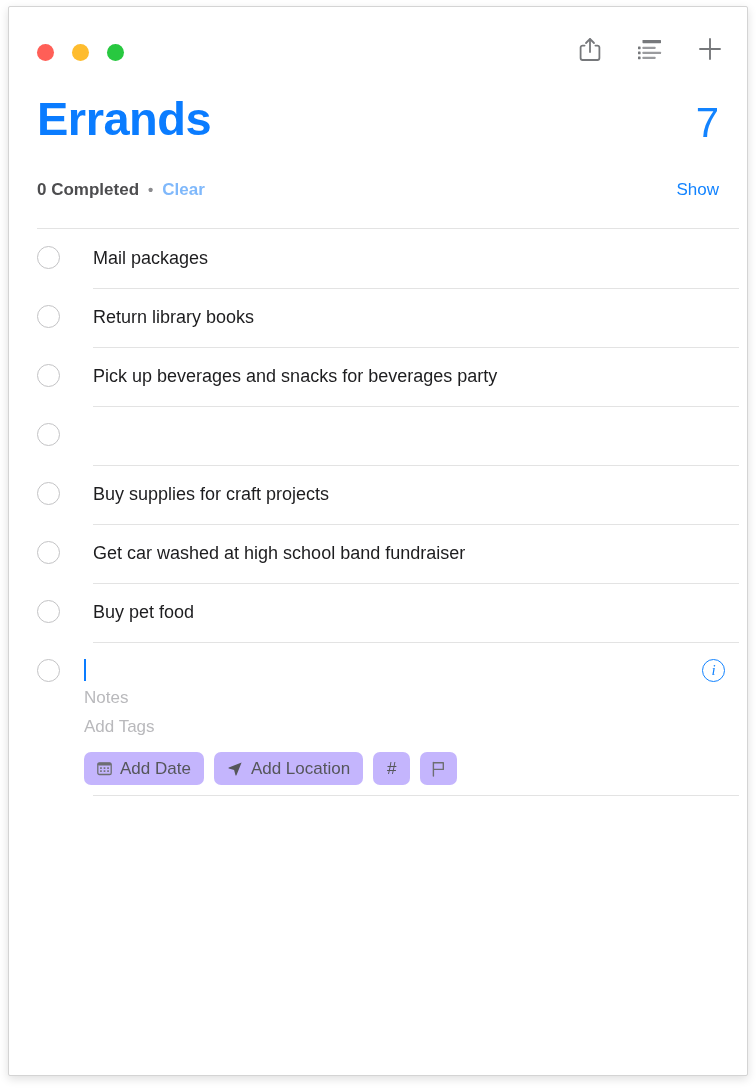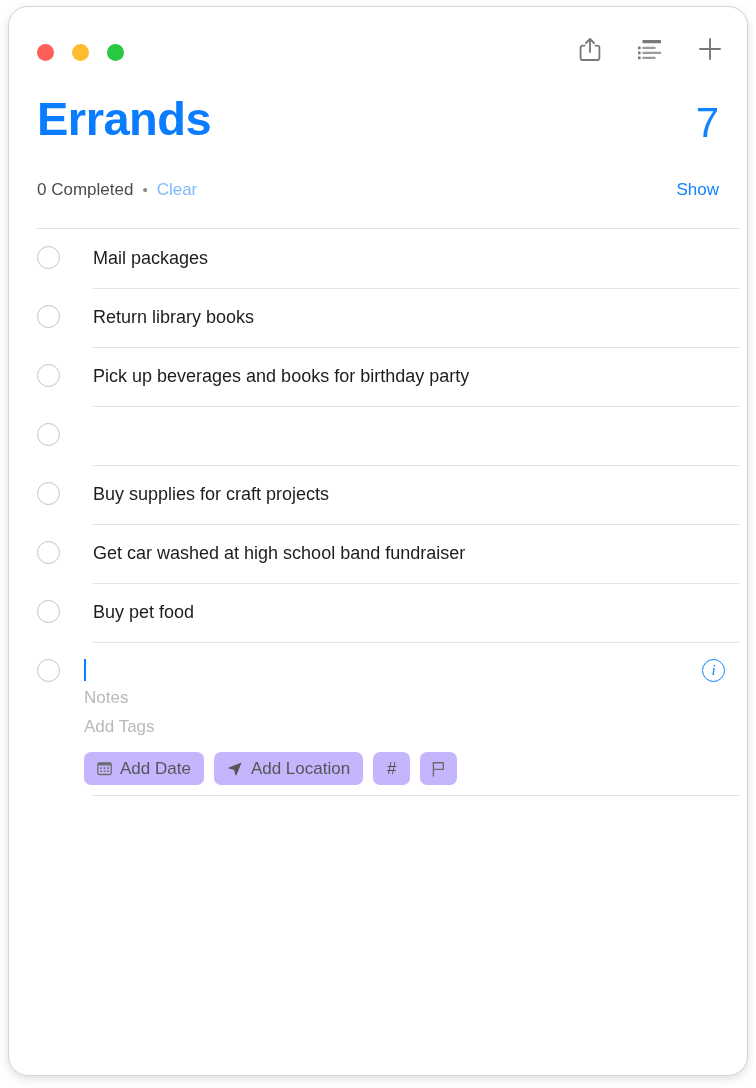--- a/index.html
+++ b/index.html
@@ -13,21 +13,21 @@
     -webkit-font-smoothing: antialiased;
   }
 
   #window {
     position: absolute;
     left: 8px;
     top: 6px;
     width: 740px;
     height: 1070px;
     background: #ffffff;
-    border-radius: 20px;
+    border-radius: 2px;
     border: 1px solid #d4d4d4;
     box-shadow: 0 3px 10px rgba(0,0,0,0.13);
     box-sizing: border-box;
     overflow: hidden;
   }
 
   
   #toolbar {
     position: relative;
     height: 82px;
@@ -102,20 +102,21 @@
   }
   #completed-group {
     position: absolute;
     left: 28px;
     top: 0;
     display: flex;
     align-items: flex-end;
     gap: 9px;
     font-size: 17px;
     line-height: 30px;
+    font-weight: bold;
   }
   #completed-count { color: #4d4d4f; }
   #meta-sep       { color: #8b8b8e; font-size: 15px; }
   #clear-button   { color: #7fb8fb; cursor: default; }
   #show-button {
     position: absolute;
     right: 28px;
     top: 0;
     font-size: 17px;
     line-height: 30px;
@@ -303,21 +304,21 @@
       <span class="reminder-title">Mail packages</span>
     </div>
 
     <div class="reminder-row">
       <span class="circle"></span>
       <span class="reminder-title">Return library books</span>
     </div>
 
     <div class="reminder-row">
       <span class="circle"></span>
-      <span class="reminder-title">Pick up beverages and books for birthday party</span>
+      <span class="reminder-title">Pick up beverages and snacks for beverages party</span>
     </div>
 
     <div class="reminder-row">
       <span class="circle"></span>
     </div>
 
     <div class="reminder-row">
       <span class="circle"></span>
       <span class="reminder-title">Buy supplies for craft projects</span>
     </div>

